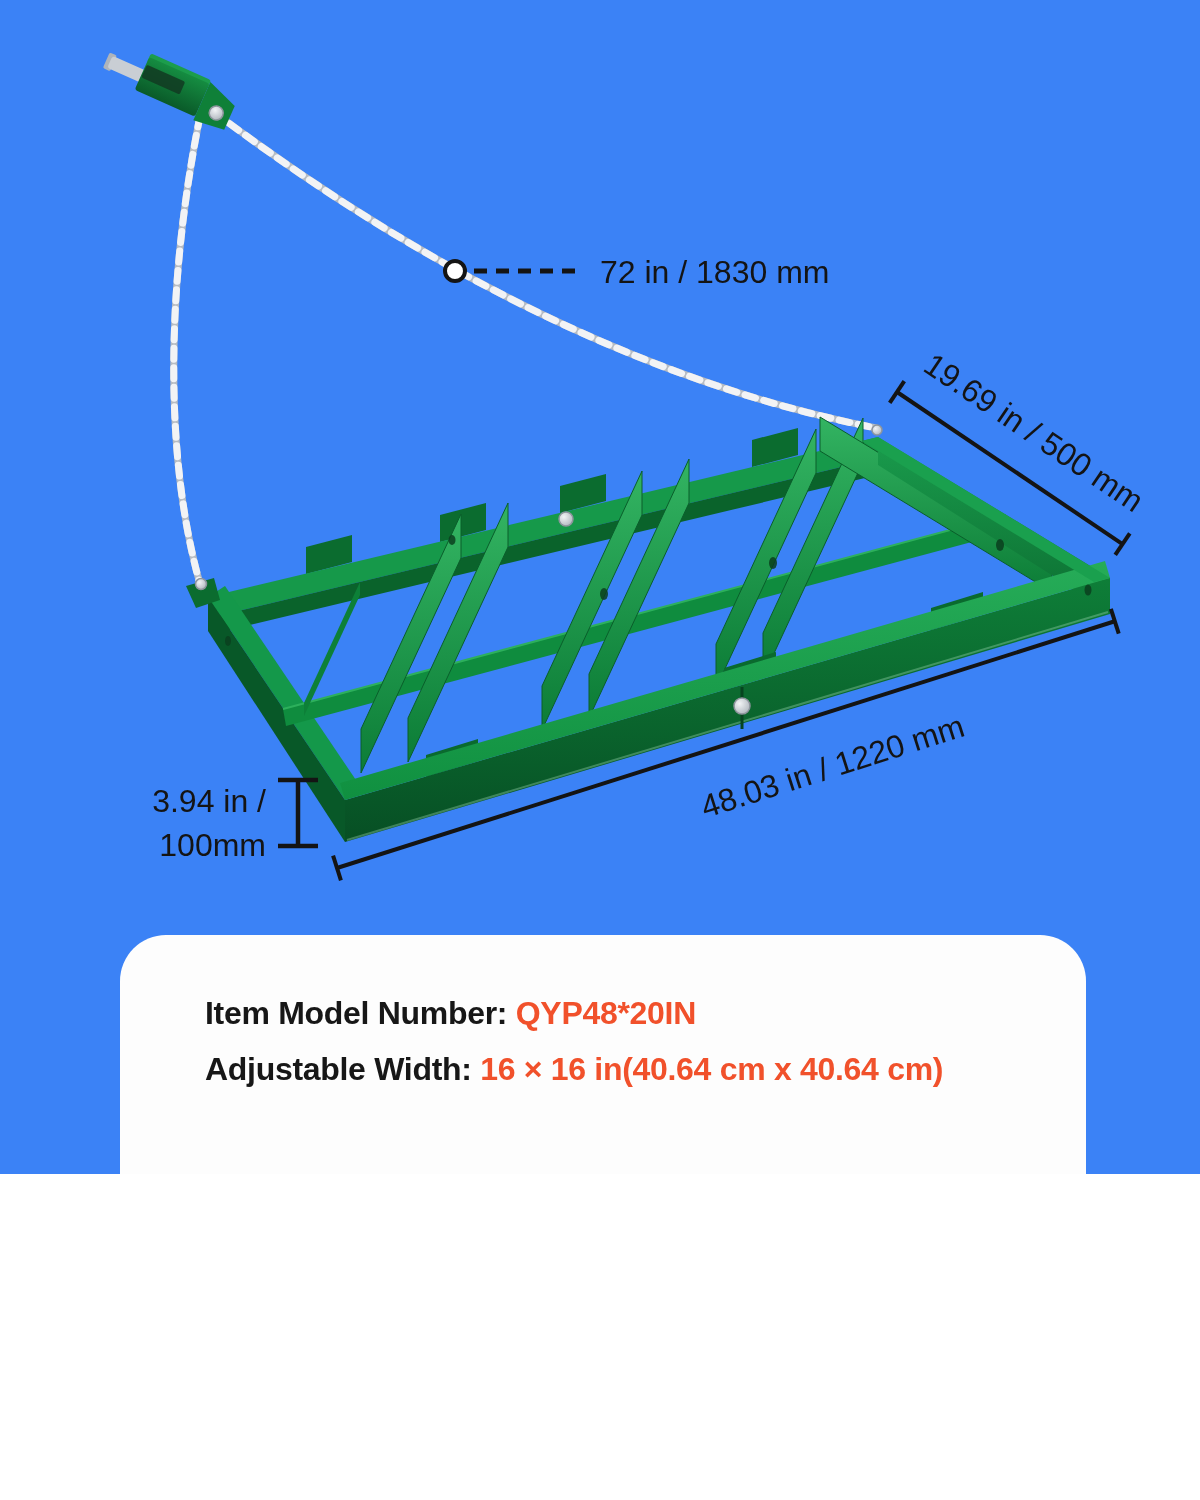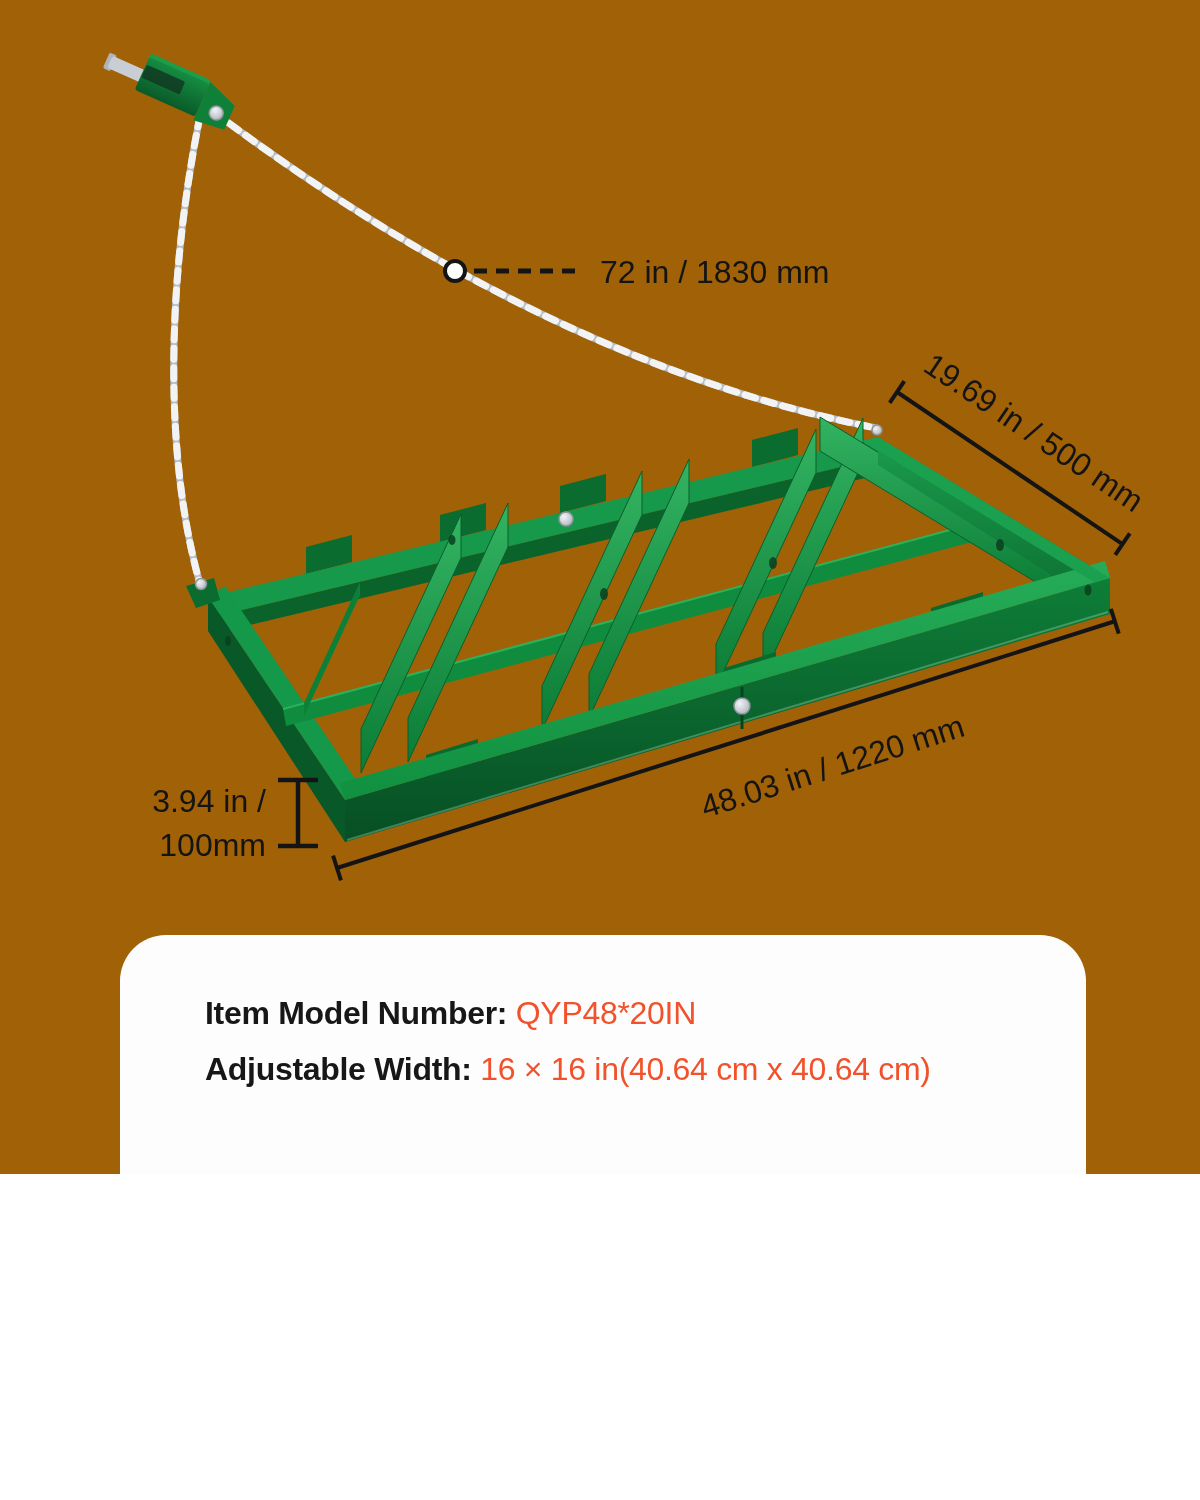--- a/index.html
+++ b/index.html
@@ -1,19 +1,19 @@
 <!DOCTYPE html>
 <html><head>
 <meta charset="utf-8">
 <style>
   html,body{margin:0;padding:0;}
   .page{
     position:relative;
     width:1200px;height:1174px;
-    background:#a16207;
+    background:#3b82f6;
     overflow:hidden;
     font-family:"Liberation Sans", sans-serif;
   }
   .diagram-svg{position:absolute;left:0;top:0;}
   .dim-text{
     font-family:"Liberation Sans", sans-serif;
     font-size:32px;
     fill:#141414;
     font-weight:500;
   }
@@ -27,21 +27,21 @@
     padding:50px 40px 0 85px;
   }
   .spec-row{
     font-size:32px;
     line-height:56px;
     color:#171717;
     letter-spacing:-0.3px;
     white-space:nowrap;
   }
   .spec-label{color:#171717;font-weight:700;}
-  .spec-value{color:#F1512B;font-weight:400;}
+  .spec-value{color:#F1512B;font-weight:700;}
 </style>
 </head>
 <body>
 
 <div class="page">
 
   <svg class="diagram-svg" width="1200" height="945" viewBox="0 0 1200 945">
     <defs>
       <linearGradient id="gTop" x1="0" y1="0" x2="0" y2="1">
         <stop offset="0" stop-color="#26AC58"></stop>

